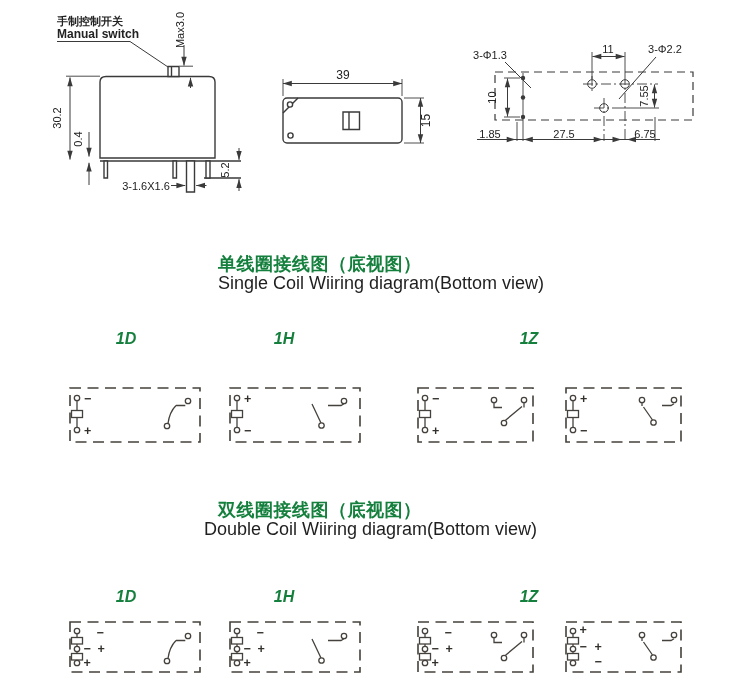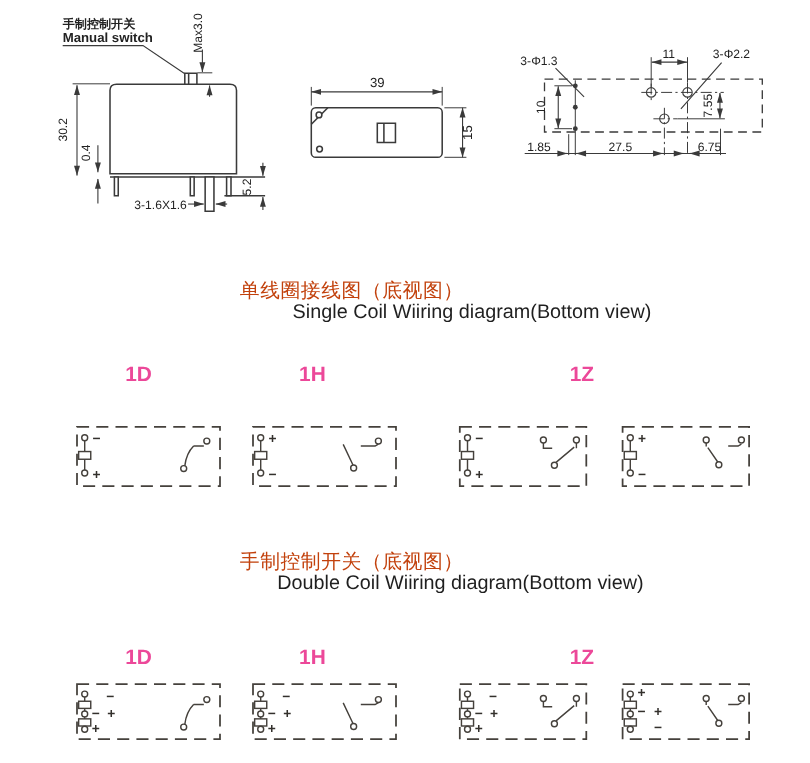--- a/index.html
+++ b/index.html
@@ -1,20 +1,20 @@
 <!DOCTYPE html>
 <html><head>
 <meta charset="utf-8">
 <style>
   html,body{margin:0;padding:0;background:#ffffff;}
   body{width:736px;height:694px;position:relative;font-family:"Liberation Sans",sans-serif;}
   .abs{position:absolute;}
-  .title-cn{font-size:18px;font-weight:400;color:#c2410c;letter-spacing:.5px;}
-  .title-en{font-size:18px;font-weight:400;color:#1f1f1f;margin-left:48px;}
-  .type-label{font-size:19px;font-weight:700;color:#ec4899;transform:translateX(-50%);}
+  .title-cn{font-size:18px;font-weight:700;color:#15803d;letter-spacing:.5px;}
+  .title-en{font-size:18px;font-weight:400;color:#1f1f1f;}
+  .type-label{font-size:16px;font-weight:700;color:#15803d;transform:translateX(-50%);font-style:italic;}
   svg{position:absolute;left:0;top:0;}
   .ol{stroke:#3a3a3a;stroke-width:1.4;fill:none;}
   .olw{stroke:#3a3a3a;stroke-width:1.4;fill:#fff;}
   .dim{stroke:#3a3a3a;stroke-width:1;fill:none;}
   .thin{stroke:#3a3a3a;stroke-width:.9;fill:none;}
   .cline{stroke:#3a3a3a;stroke-width:.9;fill:none;stroke-dasharray:10 3 2 3;}
   .dashbox{stroke:#3a3a3a;stroke-width:1.2;fill:none;stroke-dasharray:8 5;}
   .wbox{stroke:#45413c;stroke-width:1.6;fill:none;stroke-dasharray:11 6.5;}
   .cir{stroke:#45413c;stroke-width:1.3;fill:none;}
   .cirw{stroke:#45413c;stroke-width:1.3;fill:#fff;}
@@ -242,18 +242,18 @@
   </g>
 </svg>
 
 <div class="abs title-cn" style="left:218px;top:252px">单线圈接线图（底视图）</div>
 <div class="abs title-en" style="left:218px;top:273px">Single Coil Wiiring diagram(Bottom view)</div>
 
 <div class="abs type-label" style="left:126px;top:330px">1D</div>
 <div class="abs type-label" style="left:284px;top:330px">1H</div>
 <div class="abs type-label" style="left:529px;top:330px">1Z</div>
 
-<div class="abs title-cn" style="left:218px;top:498px">手制控制开关（底视图）</div>
+<div class="abs title-cn" style="left:218px;top:498px">双线圈接线图（底视图）</div>
 <div class="abs title-en" style="left:204px;top:519px">Double Coil Wiiring diagram(Bottom view)</div>
 
 <div class="abs type-label" style="left:126px;top:588px">1D</div>
 <div class="abs type-label" style="left:284px;top:588px">1H</div>
 <div class="abs type-label" style="left:529px;top:588px">1Z</div>
 
 </body></html>

